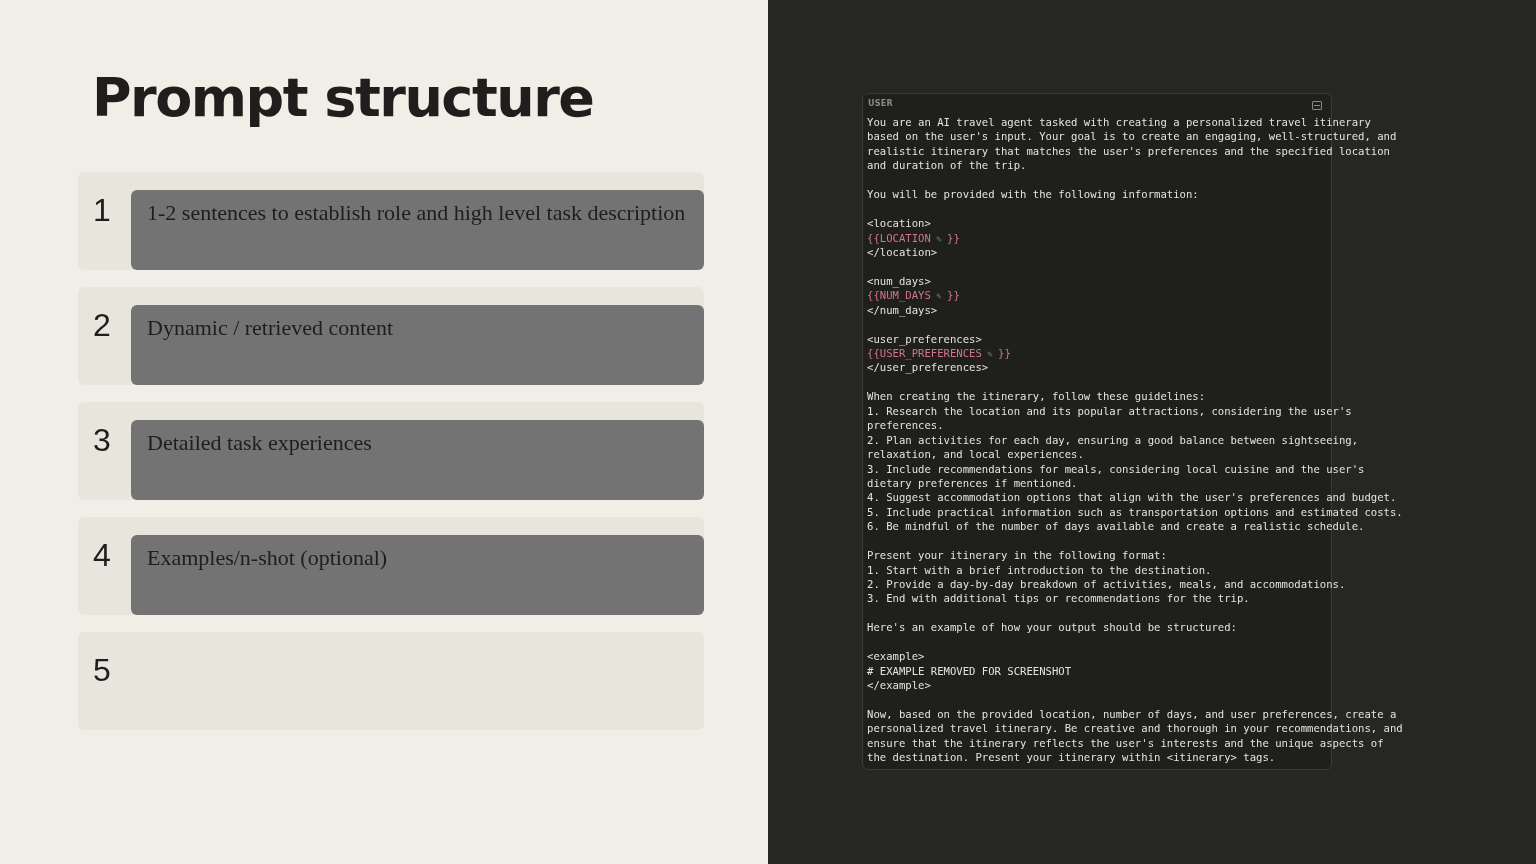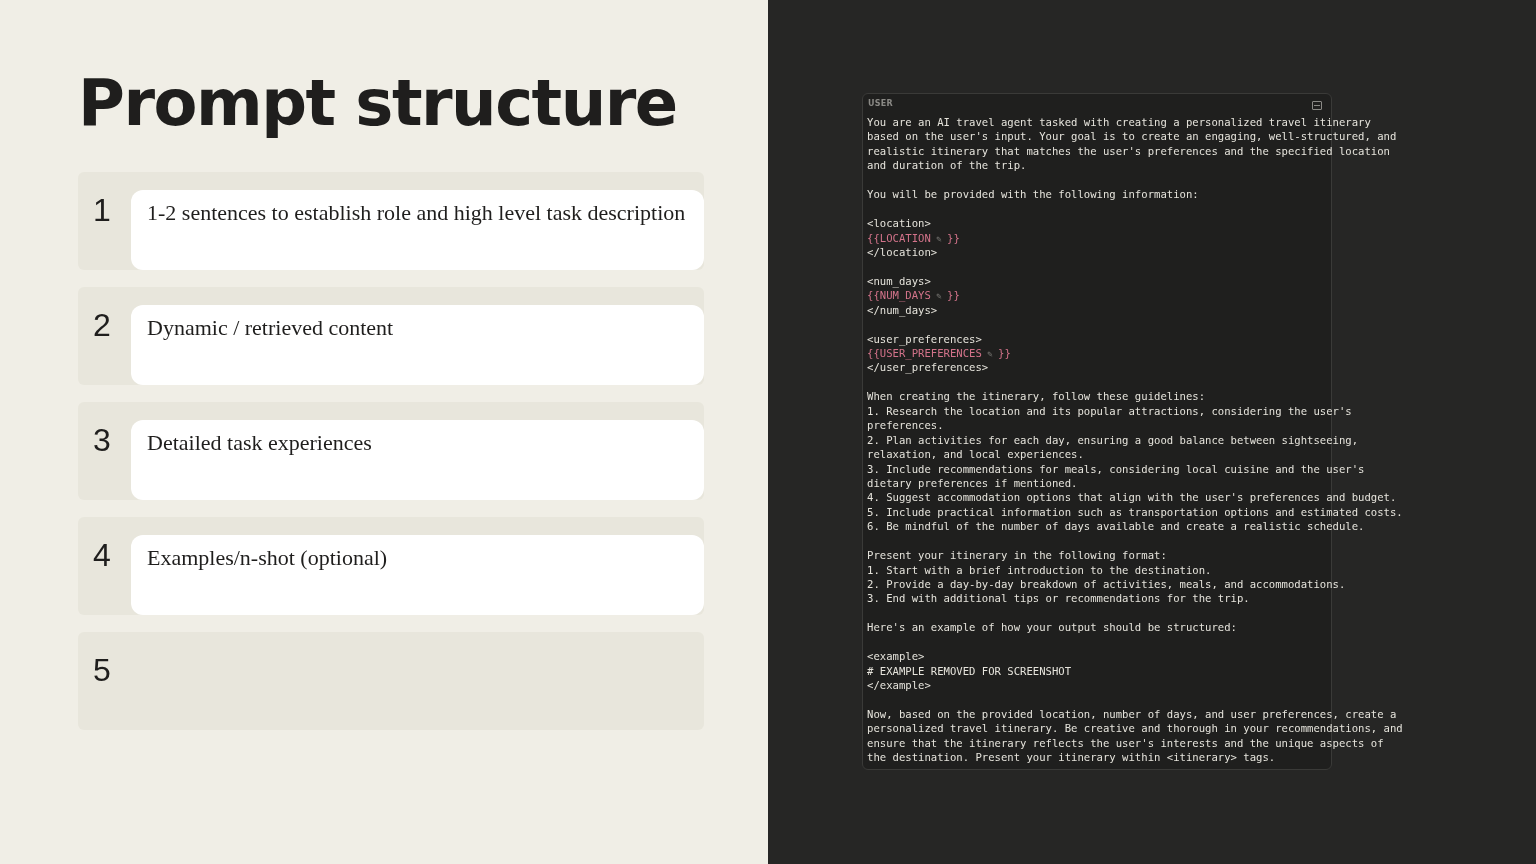--- a/index.html
+++ b/index.html
@@ -1,23 +1,23 @@
 <!DOCTYPE html>
 <html><head>
 <meta charset="utf-8">
 <style>
   html, body { margin:0; padding:0; }
   body { width:1536px; height:864px; overflow:hidden; position:relative; background:#f0eee6; }
   .left { position:absolute; left:0; top:0; width:768px; height:864px; background:#f0eee6; }
   .right { position:absolute; left:768px; top:0; width:768px; height:864px; background:#262625; }
-  .title { position:absolute; left:78px; top:66px; margin:0; font-family:"DejaVu Sans", sans-serif; font-weight:bold; font-size:64px; letter-spacing:-1.5px; color:#1f1e1d; }
+  .title { position:absolute; left:92px; top:66px; margin:0; font-family:"DejaVu Sans", sans-serif; font-weight:bold; font-size:54px; letter-spacing:-1.5px; color:#1f1e1d; }
   .steps { position:absolute; left:78px; top:172px; width:626px; }
   .step { position:relative; height:98px; background:#e8e6dc; border-radius:6px; margin-bottom:17px; }
   .step-num { position:absolute; left:15px; top:20px; font-family:"Liberation Sans", sans-serif; font-size:32px; color:#1f1e1d; }
-  .step-card { position:absolute; left:53px; top:18px; right:0; bottom:0; background:#ffffff; border-radius:12px; padding:10px 16px 0 16px; box-sizing:border-box; }
+  .step-card { position:absolute; left:53px; top:18px; right:0; bottom:0; background:#737373; border-radius:6px; padding:10px 16px 0 16px; box-sizing:border-box; }
   .step-text { font-family:"Liberation Serif", serif; font-size:22px; line-height:25px; color:#1f1e1d; }
   .panel { position:absolute; left:862px; top:93px; width:470px; height:677px; background:#1f1f1e; border:1px solid #3a3a38; border-radius:6px; box-sizing:border-box; }
   .panel-label { position:absolute; left:5px; top:5px; font-family:"DejaVu Sans", sans-serif; font-size:8px; font-weight:bold; color:#8a8985; letter-spacing:0.3px; }
   .panel-icon { position:absolute; right:9px; top:7px; width:10px; height:9px; border:1px solid #8a8985; border-radius:1px; box-sizing:border-box; }
   .panel-icon::after { content:""; position:absolute; left:1px; right:1px; top:3px; height:1px; background:#8a8985; }
   .code { position:absolute; left:4px; top:21px; right:6px; font-family:"DejaVu Sans Mono", monospace; font-size:10.6px; line-height:14.45px; color:#e6e4dc; white-space:pre; }
   .line { height:14.45px; }
   .var { color:#d3738a; }
   .pencil { color:#7a7975; font-size:9px; }
 </style>

